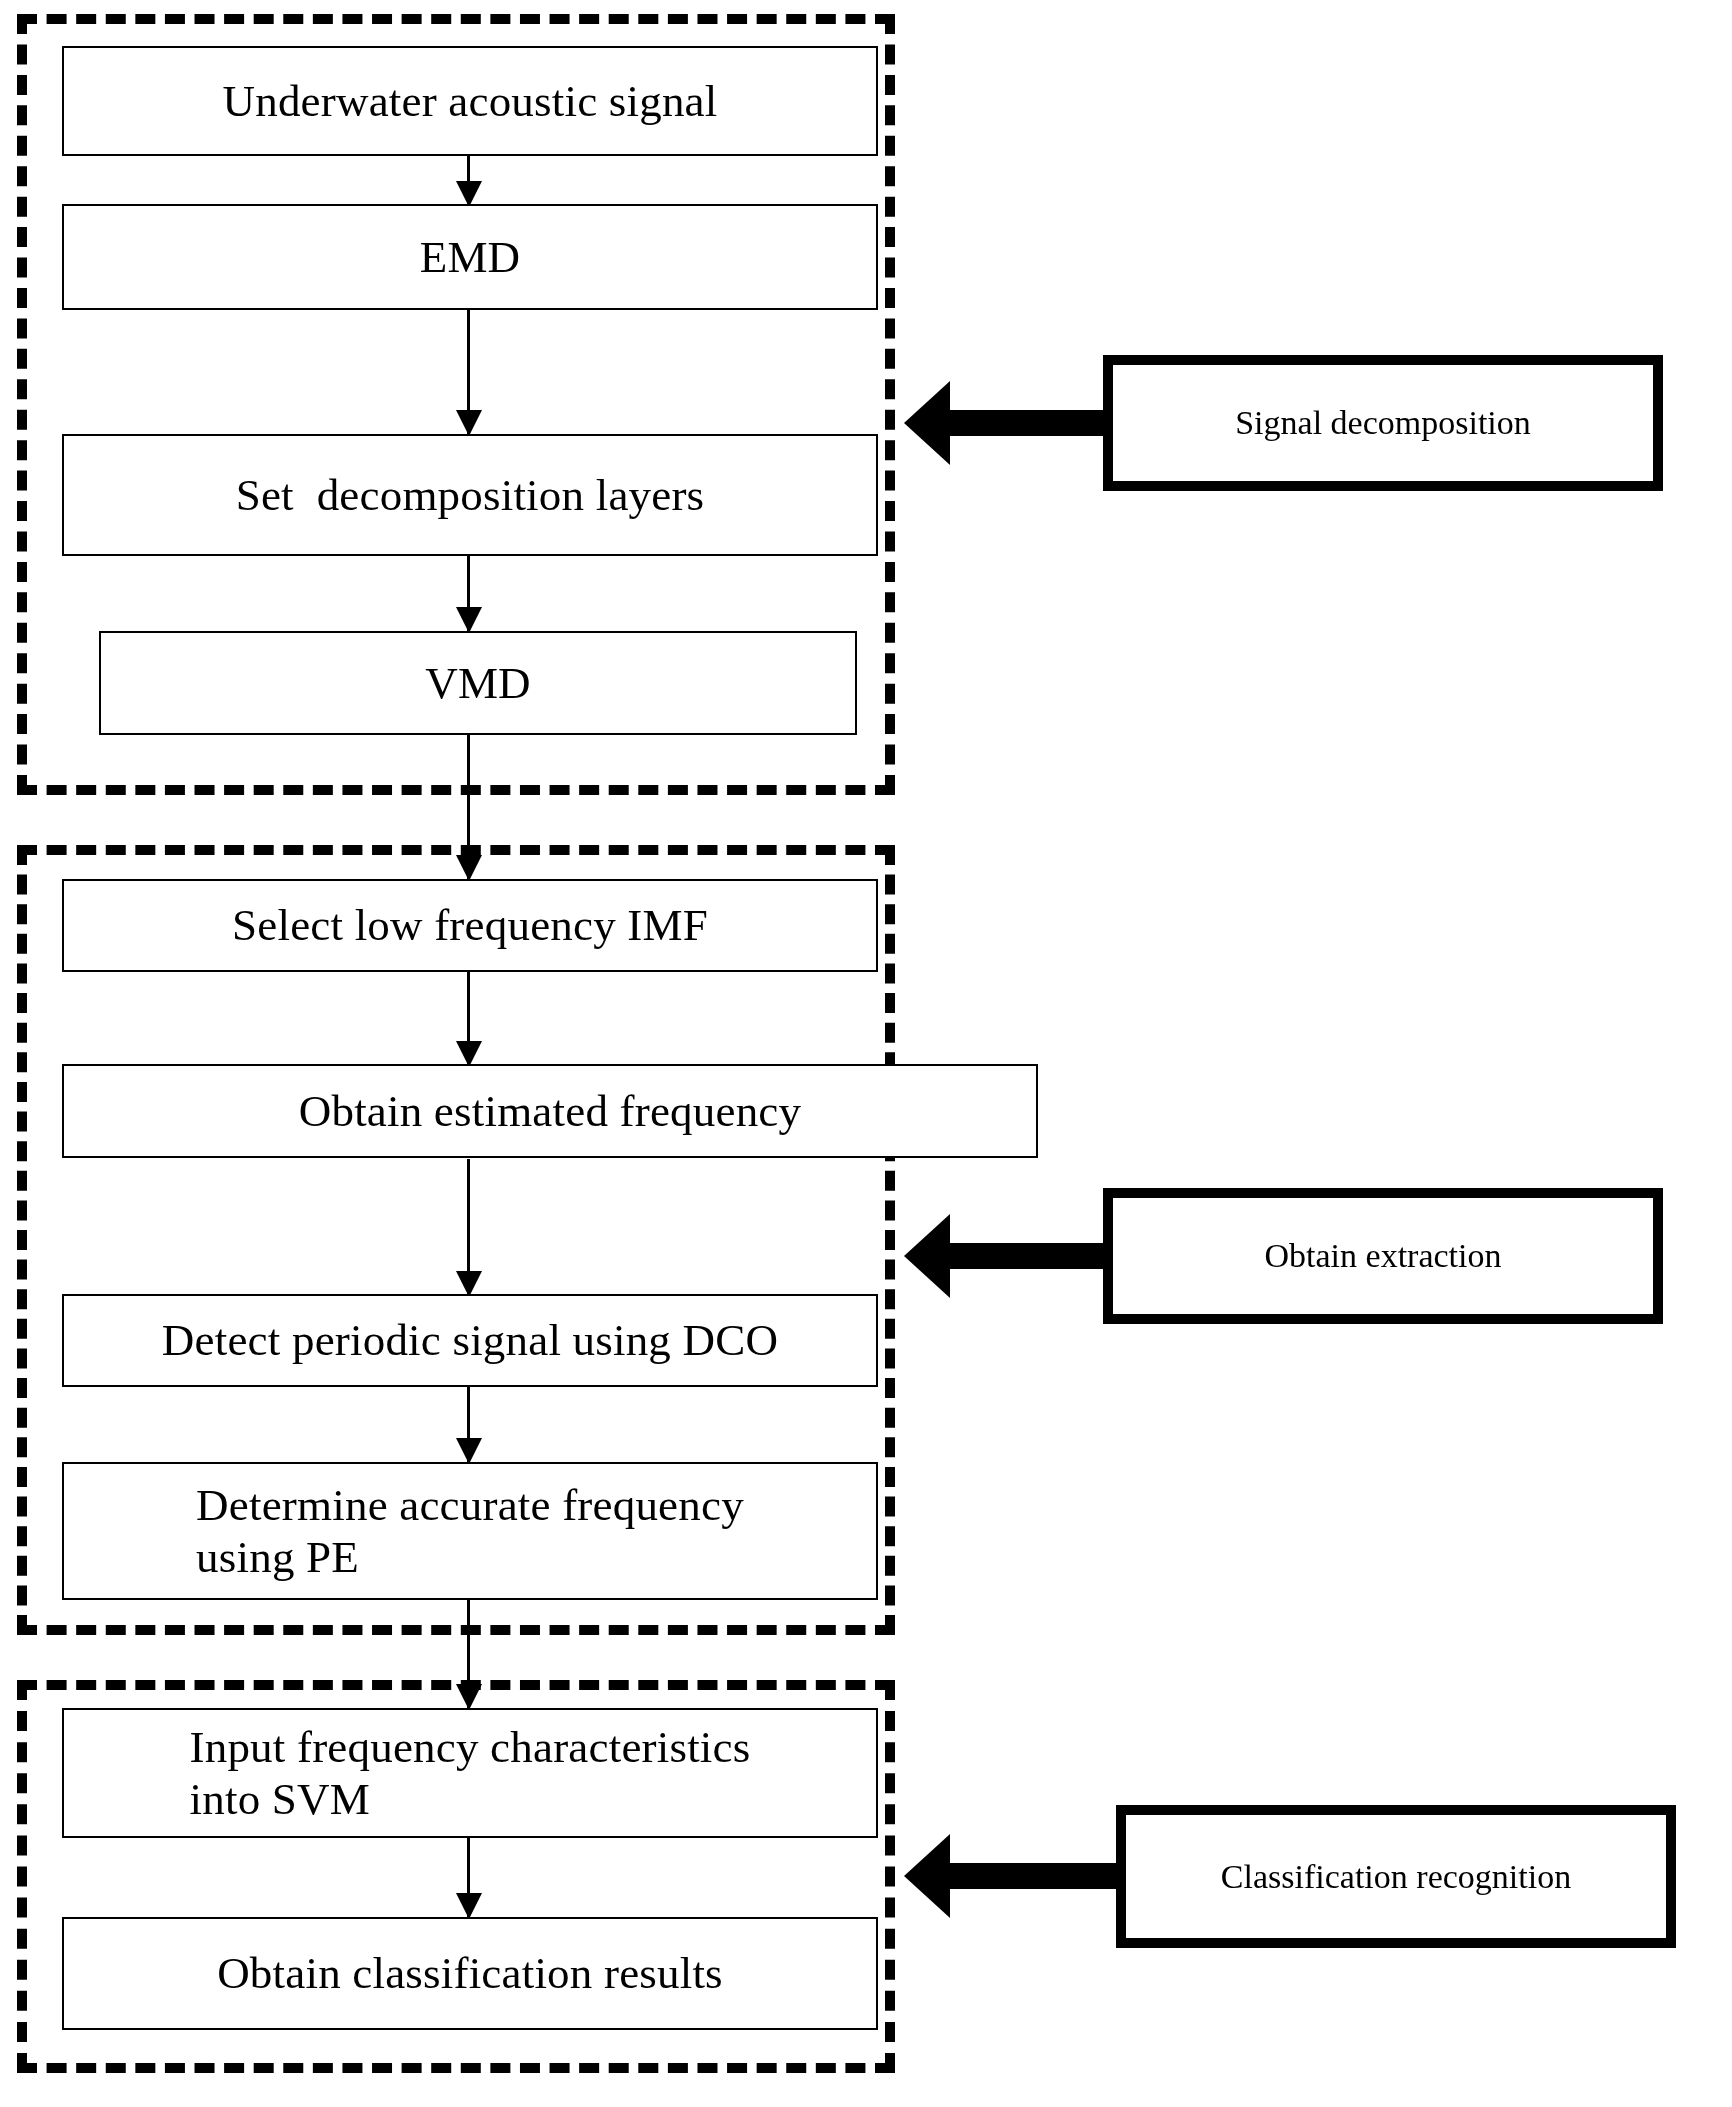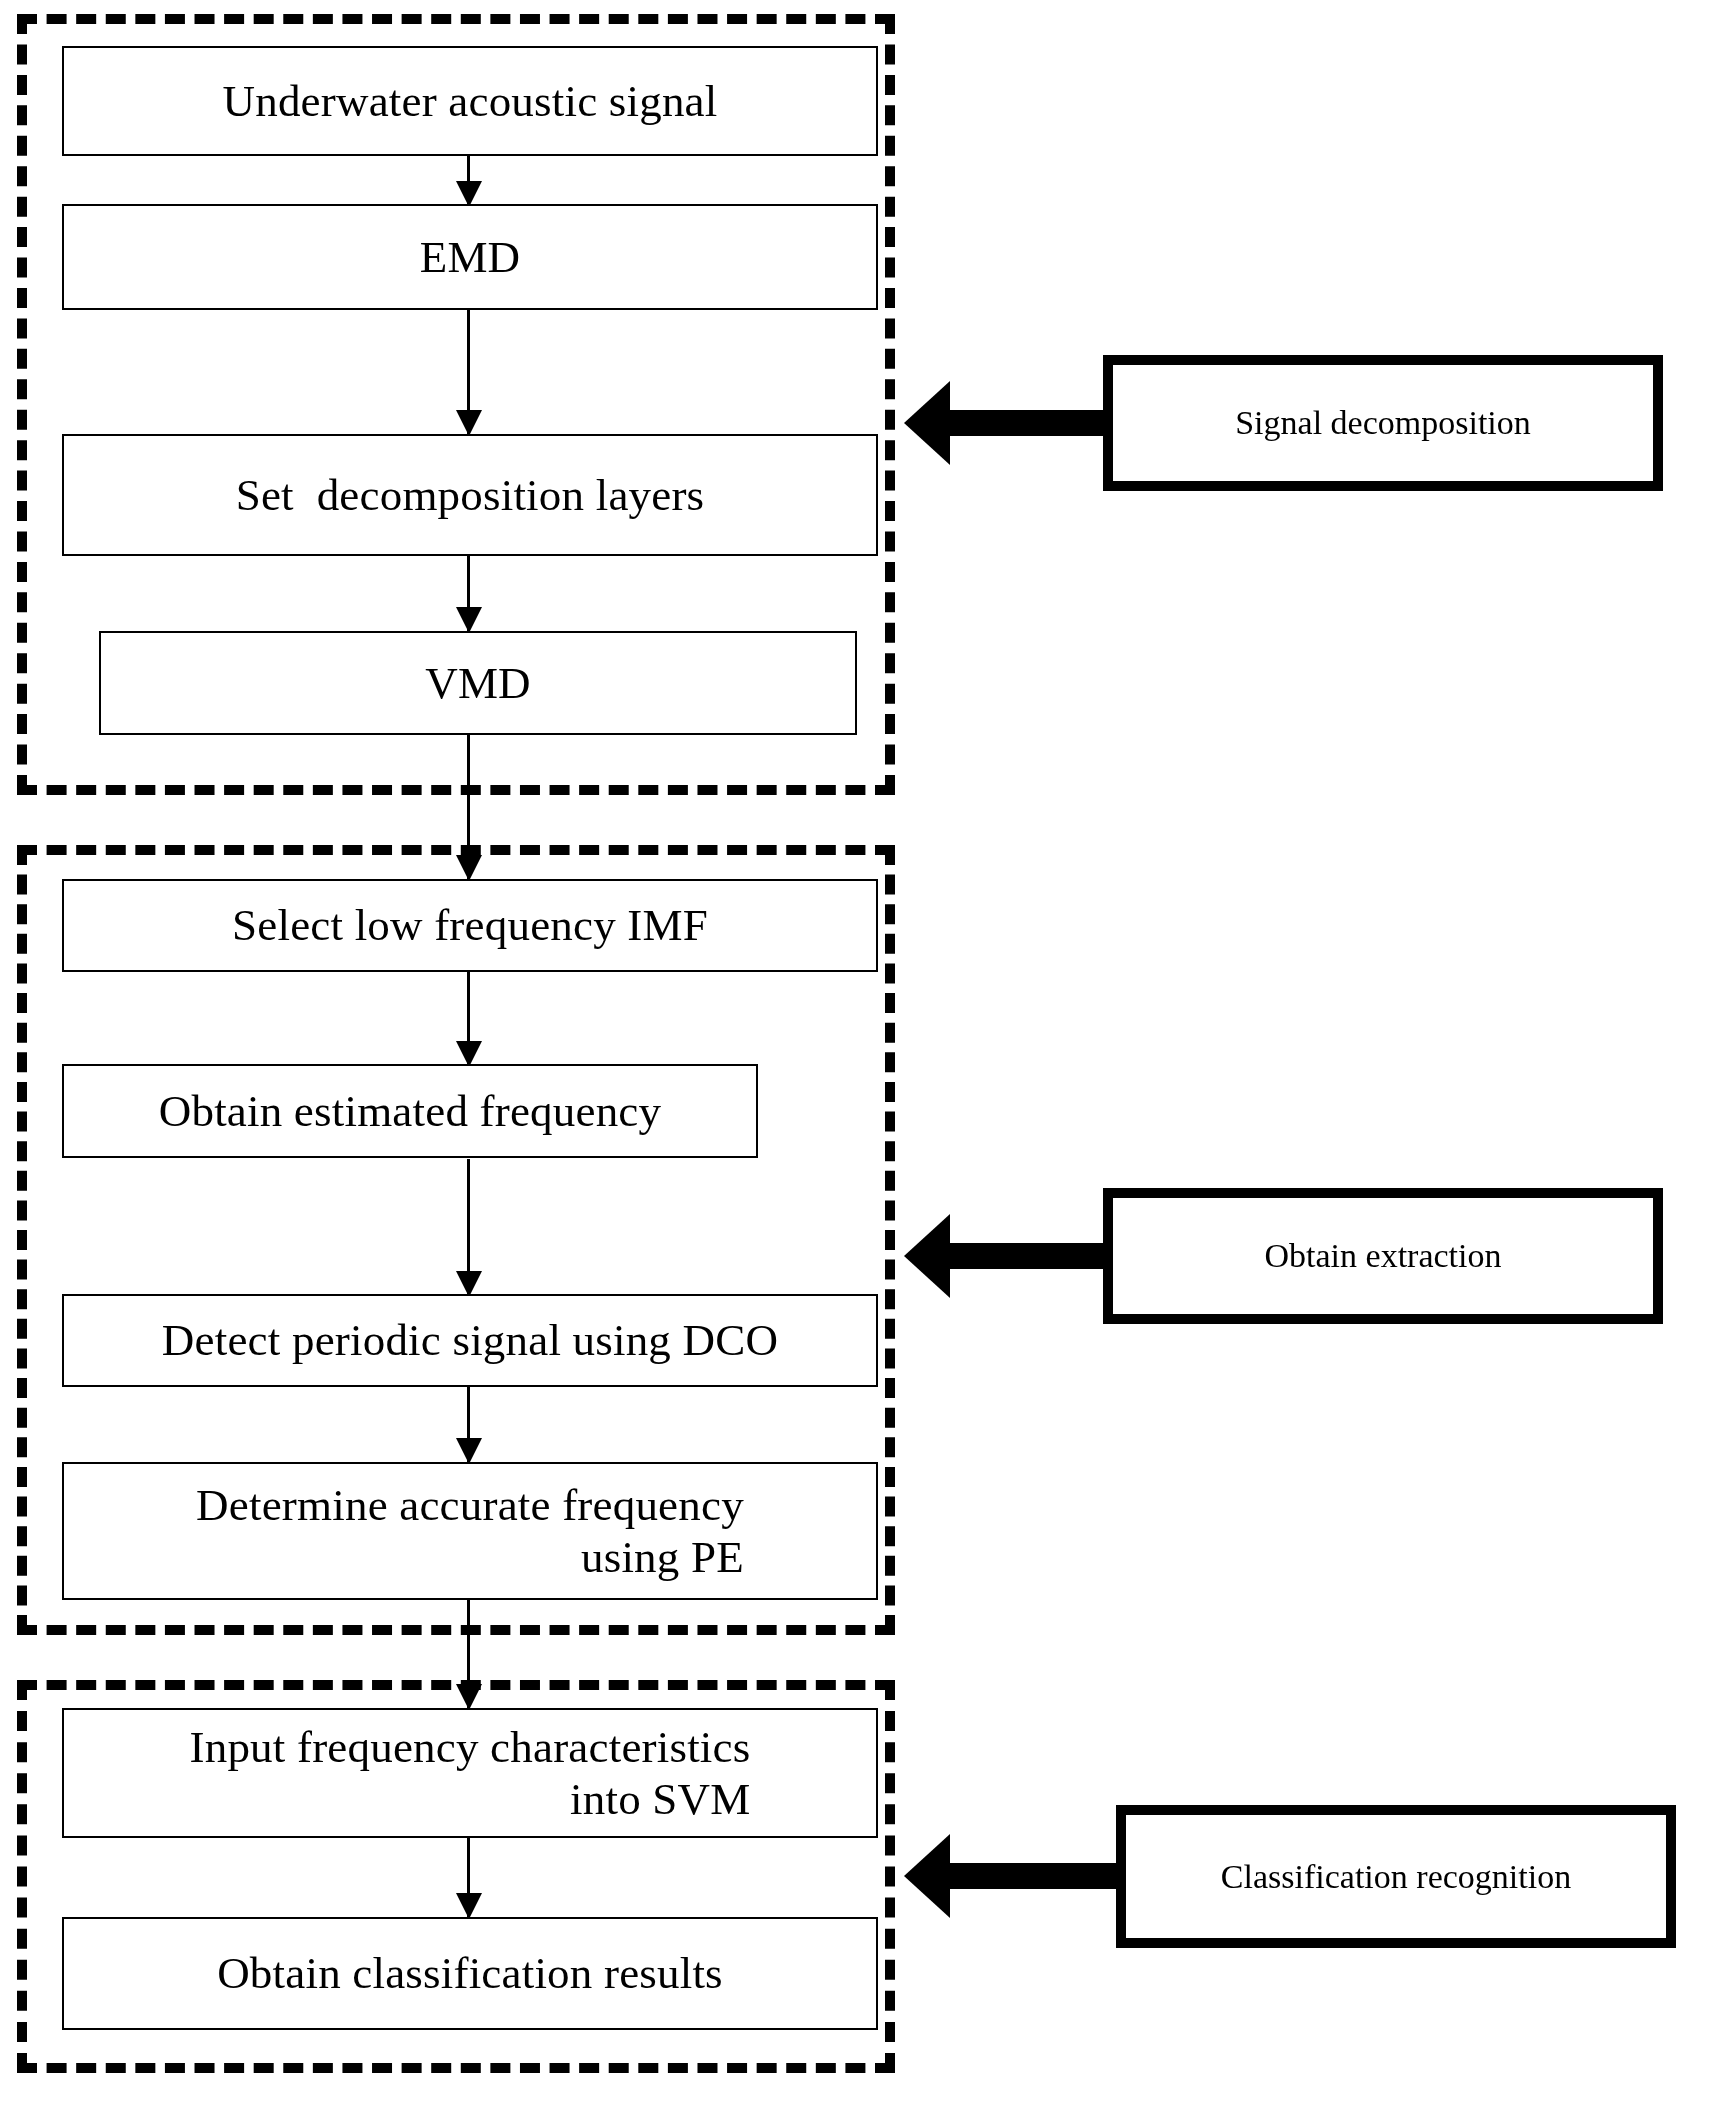--- a/index.html
+++ b/index.html
@@ -28,37 +28,37 @@
   #group-3 { left: 17px;  top: 1680px; width: 878px; height: 393px;  }
 
   
   .box {
     position: absolute;
     border: 2.3px solid #000000;
     background: #ffffff;
     display: flex;
     align-items: center;
     justify-content: center;
-    text-align: right;
+    text-align: left;
     color: #000000;
     font-size: 45px;
     line-height: 1.12;
     letter-spacing: 0.2px;
     white-space: pre;
     z-index: 4;
   }
   .box.two-line { white-space: pre-line; line-height: 1.16; }
 
   #box-signal   { left: 62px; top: 46px;   width: 816px; height: 110px; }
   #box-emd      { left: 62px; top: 204px;  width: 816px; height: 106px; }
   #box-layers   { left: 62px; top: 434px;  width: 816px; height: 122px; }
   #box-vmd      { left: 69px; top: 631px;  width: 758px; height: 104px; margin-left: 30px; }
 
   #box-imf      { left: 62px; top: 879px; width: 816px; height: 93px; }
-  #box-estfreq  { left: 62px; top: 1064px; width: 696px; height: 94px; }
+  #box-estfreq  { left: 62px; top: 1064px; width: 976px; height: 94px; }
   #box-dco      { left: 62px; top: 1294px; width: 816px; height: 93px; }
   #box-pe       { left: 62px; top: 1462px; width: 816px; height: 138px; }
 
   #box-svm      { left: 62px; top: 1708px; width: 816px; height: 130px; }
   #box-results  { left: 62px; top: 1917px; width: 816px; height: 113px; }
 
   
   .stage-label {
     position: absolute;
     border: 10px solid #000000;

